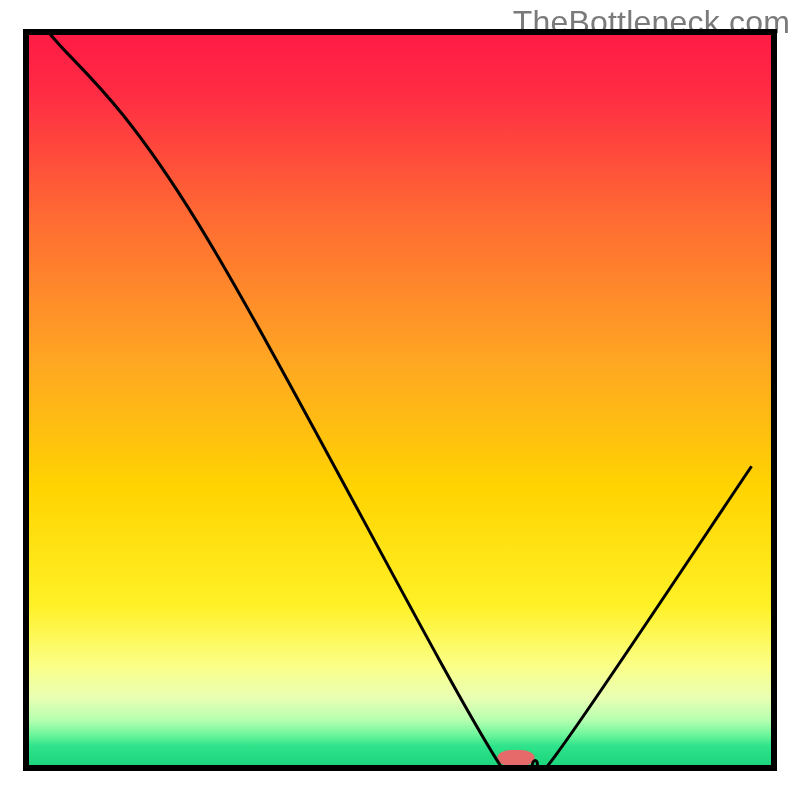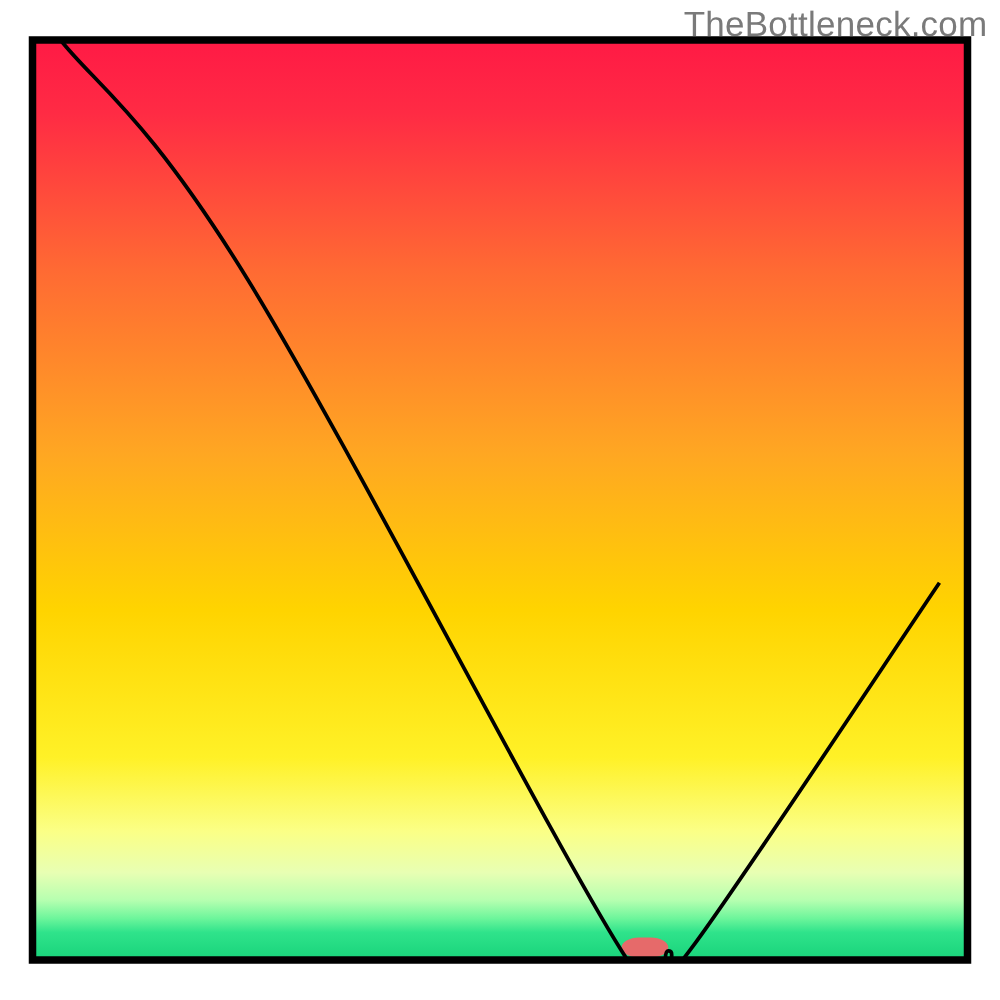--- a/index.html
+++ b/index.html
@@ -13,21 +13,21 @@
   }
   .stage {
     position: relative;
     width: 800px;
     height: 800px;
   }
   .watermark {
     position: absolute;
     top: 4px;
     right: 10px;
-    font-size: 28px;
+    font-size: 32px;
     font-weight: 500;
     color: #7a7a7a;
     letter-spacing: 0.2px;
     user-select: none;
   }
   svg {
     position: absolute;
     left: 0;
     top: 0;
     display: block;

